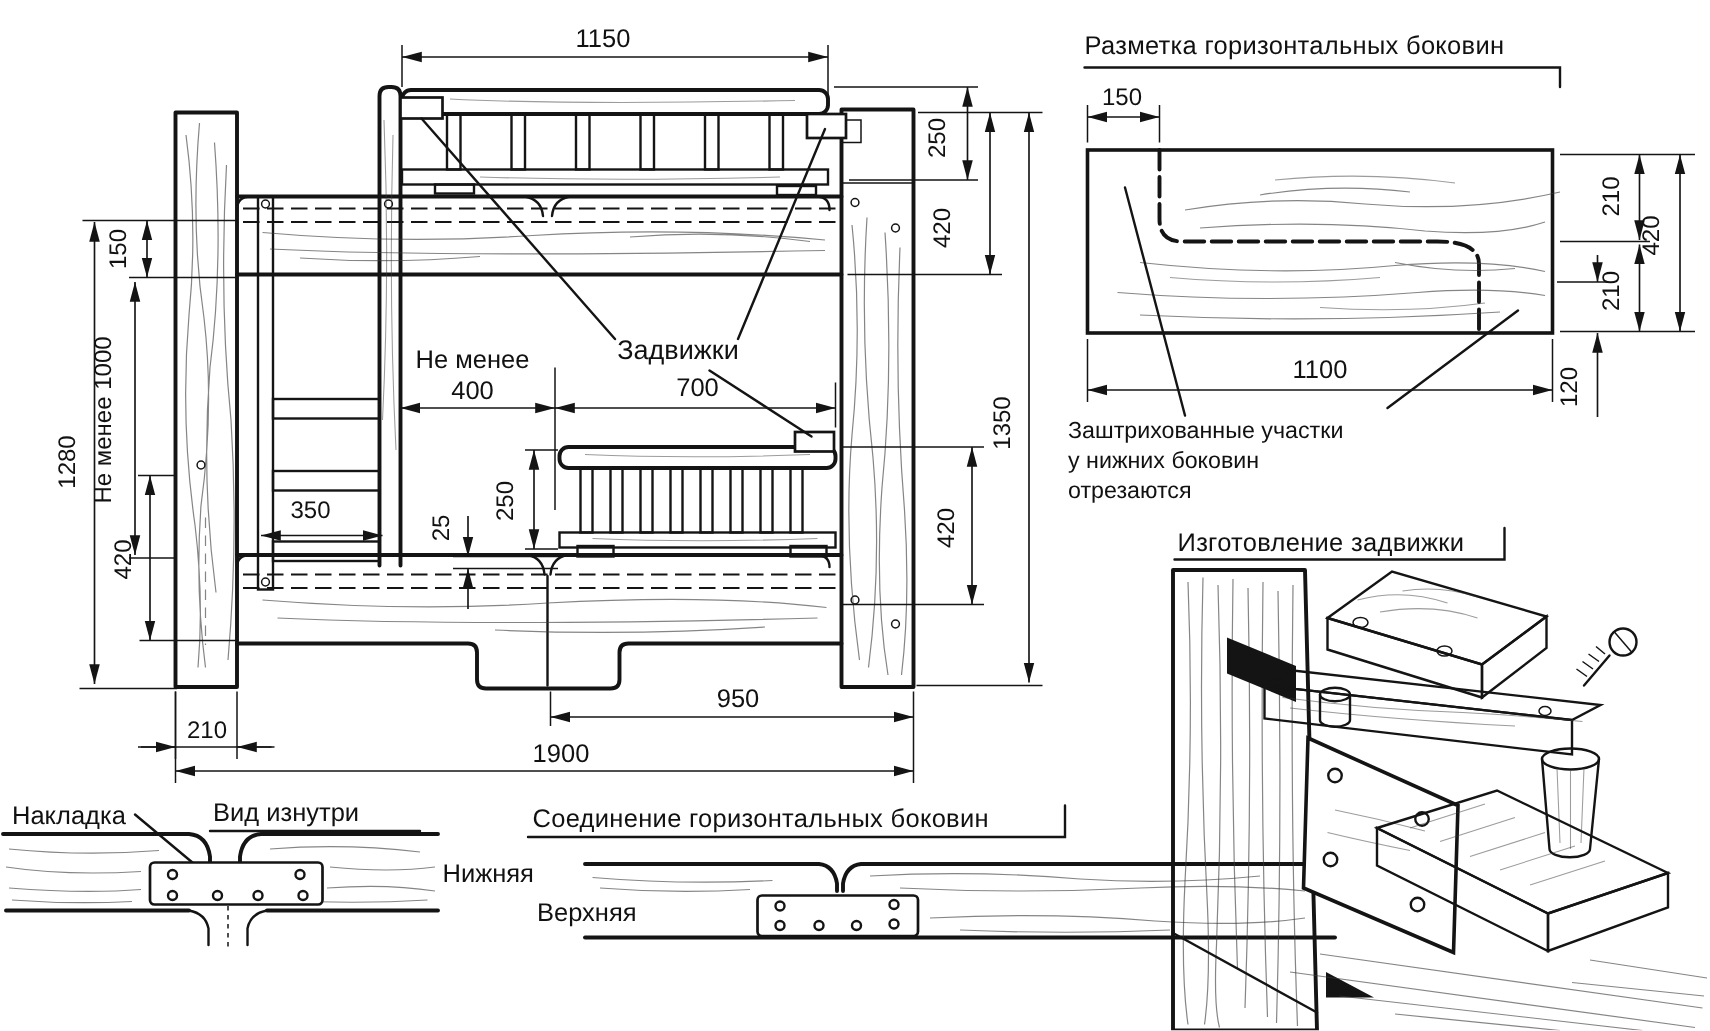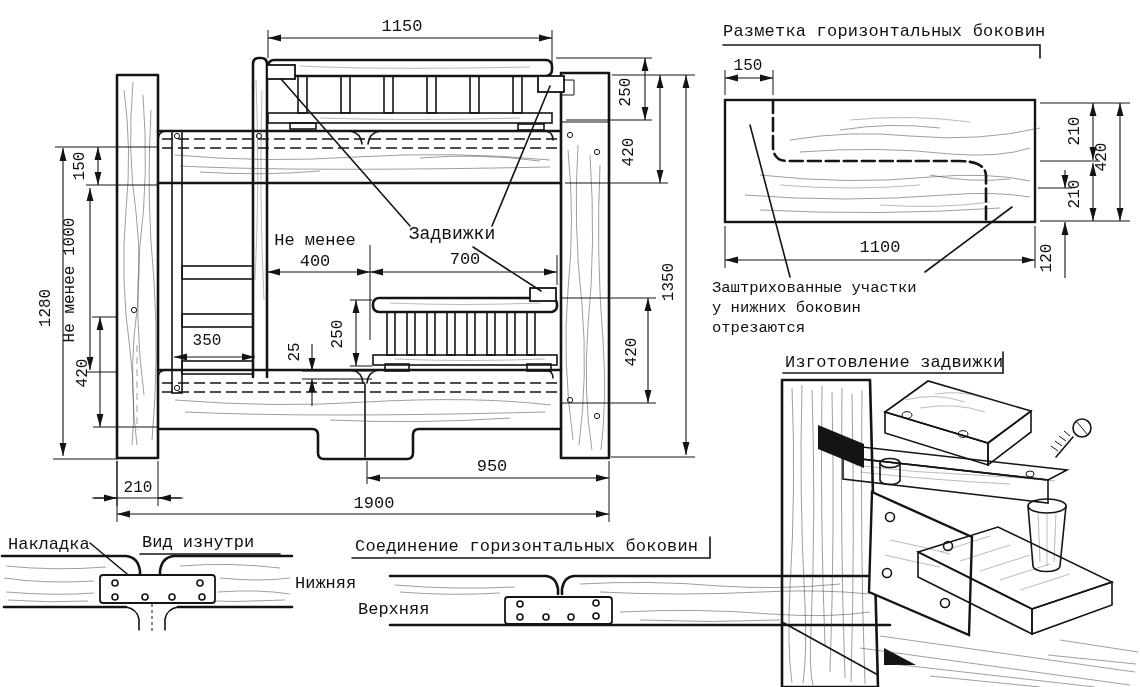--- a/index.html
+++ b/index.html
@@ -1,17 +1,17 @@
 <!DOCTYPE html>
 <html><head>
 <meta charset="utf-8">
 <style>
   html,body{margin:0;padding:0;background:#ffffff;}
   #page{position:relative;width:1140px;height:687px;background:#ffffff;overflow:hidden;
-        font-family:Liberation Mono, monospace;}
+        font-family:Liberation Sans, sans-serif;}
   svg{position:absolute;left:0;top:0;}
   .out   {stroke:#141414;stroke-width:2.6;fill:none;stroke-linecap:round;stroke-linejoin:round;}
   .mid   {stroke:#141414;stroke-width:1.6;fill:none;stroke-linecap:round;}
   .thin  {stroke:#141414;stroke-width:1;fill:none;}
   .dash  {stroke:#141414;stroke-width:1.4;fill:none;stroke-dasharray:11 5;}
   .cut   {stroke:#141414;stroke-width:2.6;fill:none;stroke-dasharray:13 5;stroke-linecap:round;}
   .dim   {stroke:#141414;stroke-width:1.1;fill:none;}
   .ext   {stroke:#141414;stroke-width:1;fill:none;}
   .grain {stroke:#3a3a3a;stroke-width:.8;fill:none;opacity:.62;}
   .grain2{stroke:#3a3a3a;stroke-width:.7;fill:none;opacity:.5;}

